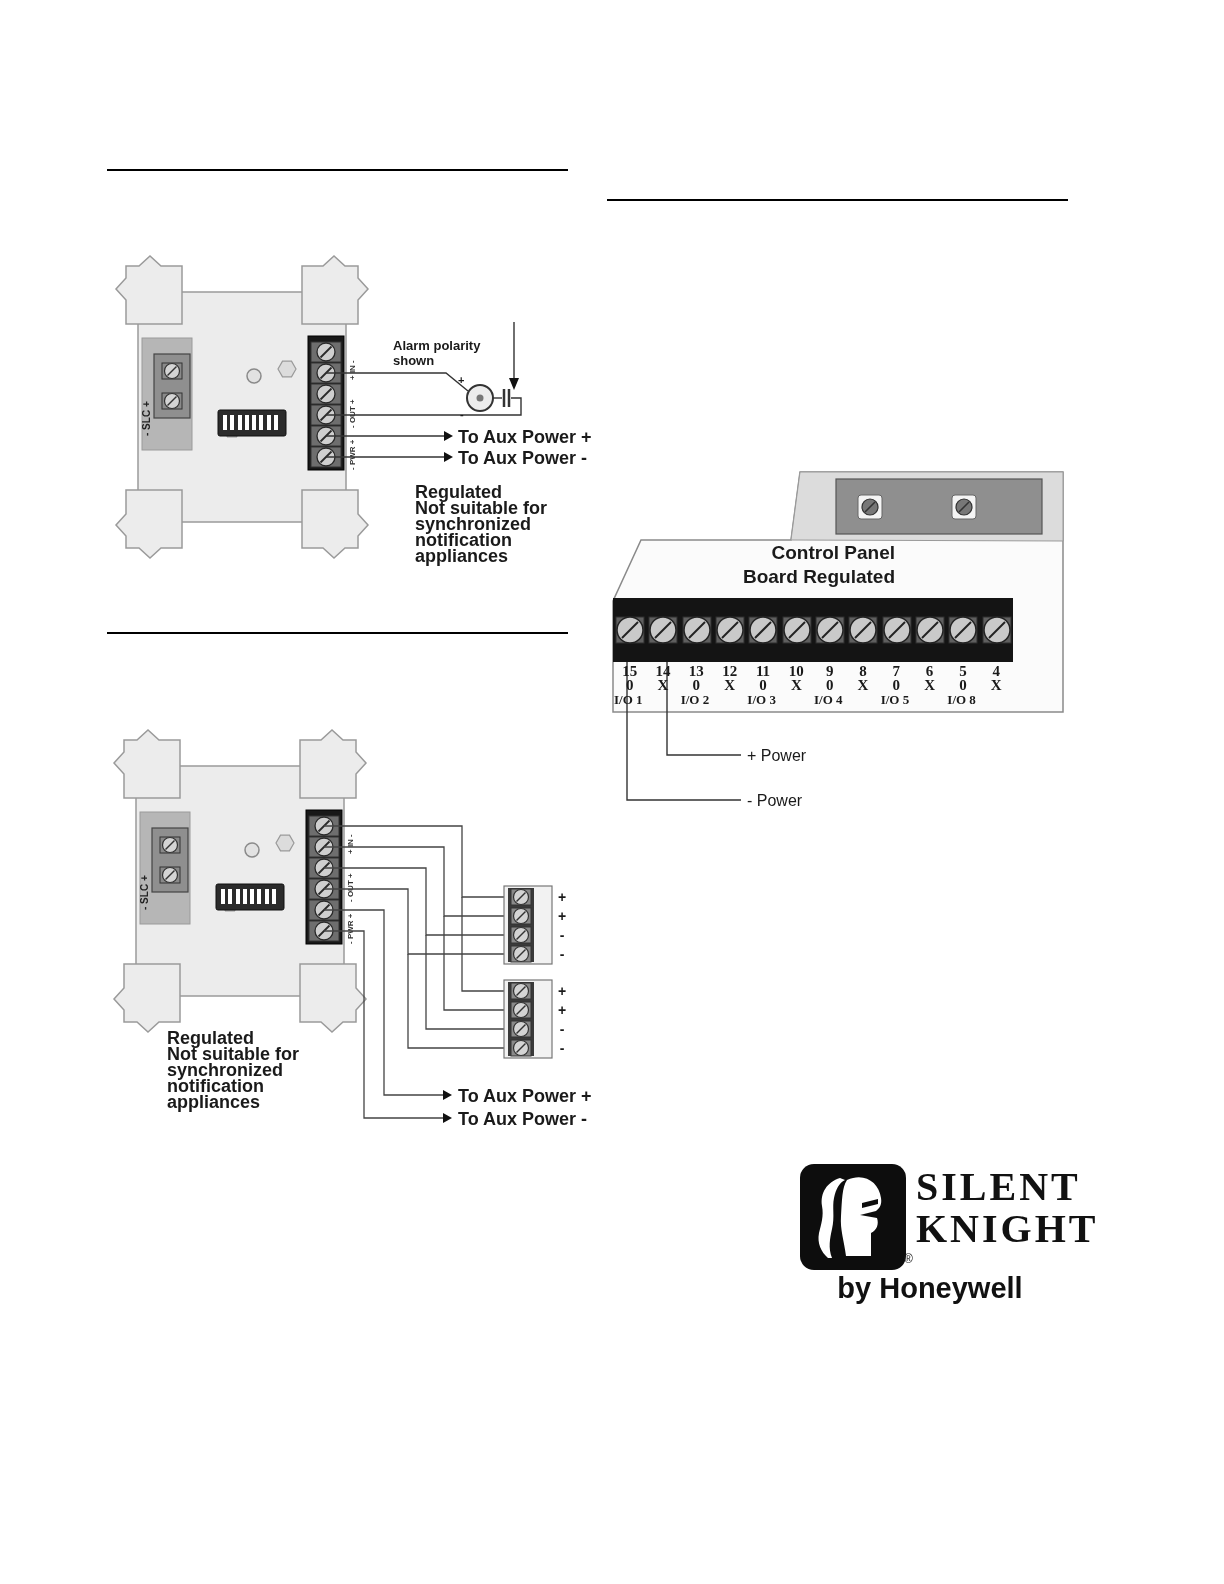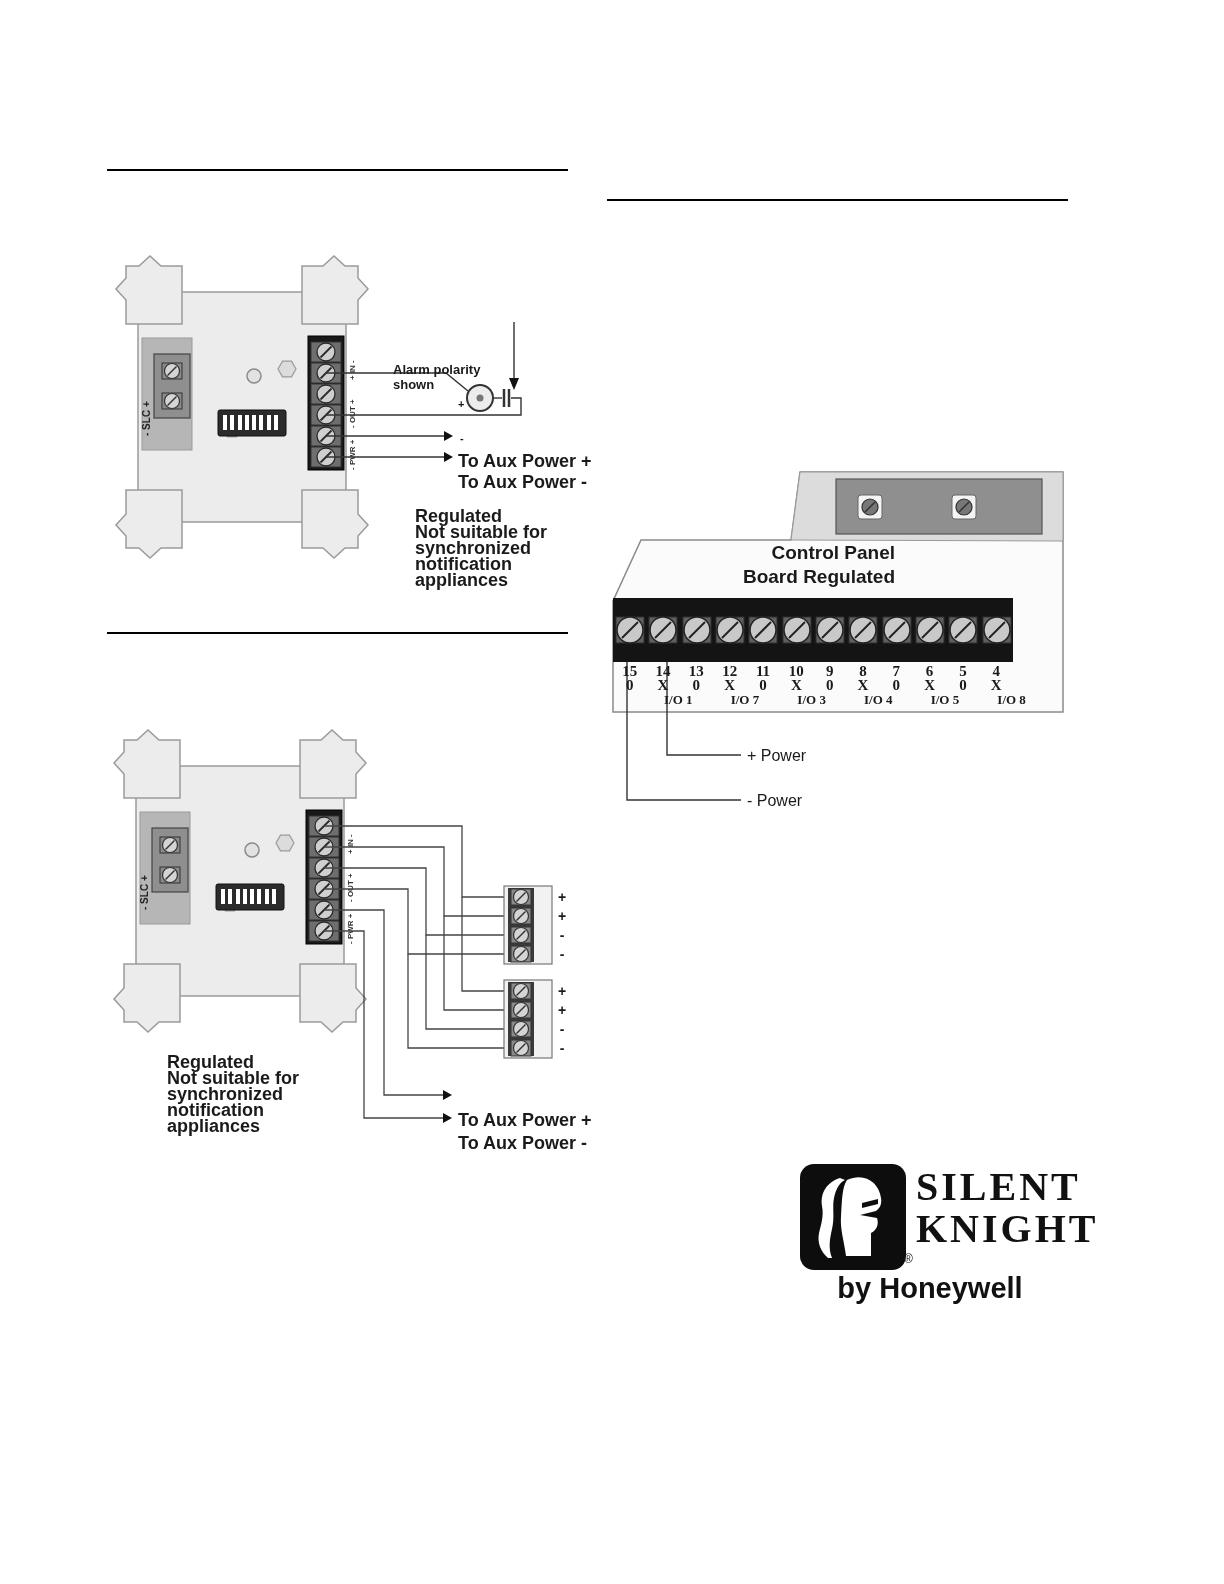--- a/index.html
+++ b/index.html
@@ -1,30 +1,30 @@
 <!DOCTYPE html>
 <html><head>
 <meta charset="utf-8">
 <style>
   html,body{margin:0;padding:0;background:#ffffff;}
   .page{position:relative;width:1224px;height:1584px;background:#ffffff;
         font-family:"Liberation Sans",sans-serif;color:#1a1a1a;overflow:hidden;}
   .rule{position:absolute;height:2px;background:#000;}
   svg.artwork{position:absolute;left:0;top:0;}
-  .lbl{position:absolute;margin-top:24px;}
+  .lbl{position:absolute;}
   .b13{font-size:18px;font-weight:bold;line-height:16px;}
   .alarm{font-size:13px;font-weight:bold;line-height:15px;}
   .sign{position:absolute;left:554px;width:16px;font-size:14px;font-weight:bold;
         line-height:16px;text-align:center;}
   .ptitle{position:absolute;left:655px;top:541px;width:240px;text-align:right;
           font-size:19px;font-weight:bold;line-height:24px;}
   .termrow{position:absolute;left:613px;top:664px;width:400px;display:flex;}
   .termcell{width:33.33px;text-align:center;font-family:"Liberation Serif",serif;
             font-weight:bold;font-size:15px;line-height:14px;}
-  .iorow{position:absolute;left:645px;top:693px;width:400px;display:flex;}
+  .iorow{position:absolute;left:595px;top:693px;width:400px;display:flex;}
   .iocell{width:66.66px;text-align:center;font-family:"Liberation Serif",serif;
           font-weight:bold;font-size:13px;line-height:14px;}
   .pwr{position:absolute;font-size:16px;line-height:15px;}
   .logo-name{position:absolute;left:916px;font-family:"Liberation Serif",serif;
              font-size:40px;font-weight:bold;letter-spacing:3px;color:#111;line-height:42px;}
   .reg{position:absolute;left:904px;top:1252px;font-size:12px;}
   .byline{position:absolute;left:810px;top:1272px;width:240px;text-align:center;
           font-size:29px;font-weight:bold;color:#111;}
 </style>
 </head>
@@ -245,21 +245,21 @@
         <div>5</div>
         <div>0</div>
       </div>
     <div class="termcell">
         <div>4</div>
         <div>X</div>
       </div>
   </div>
   <div class="iorow">
     <div class="iocell">I/O 1</div>
-    <div class="iocell">I/O 7</div>
+    <div class="iocell">I/O 2</div>
     <div class="iocell">I/O 3</div>
     <div class="iocell">I/O 4</div>
     <div class="iocell">I/O 5</div>
     <div class="iocell">I/O 8</div>
   </div>
   <div class="pwr" style="left:747px;top:748px">+ Power</div>
   <div class="pwr" style="left:747px;top:793px">- Power</div>
 
   <div class="lbl b13" style="left:167px;top:1030px;width:170px">
     <div>Regulated</div>

